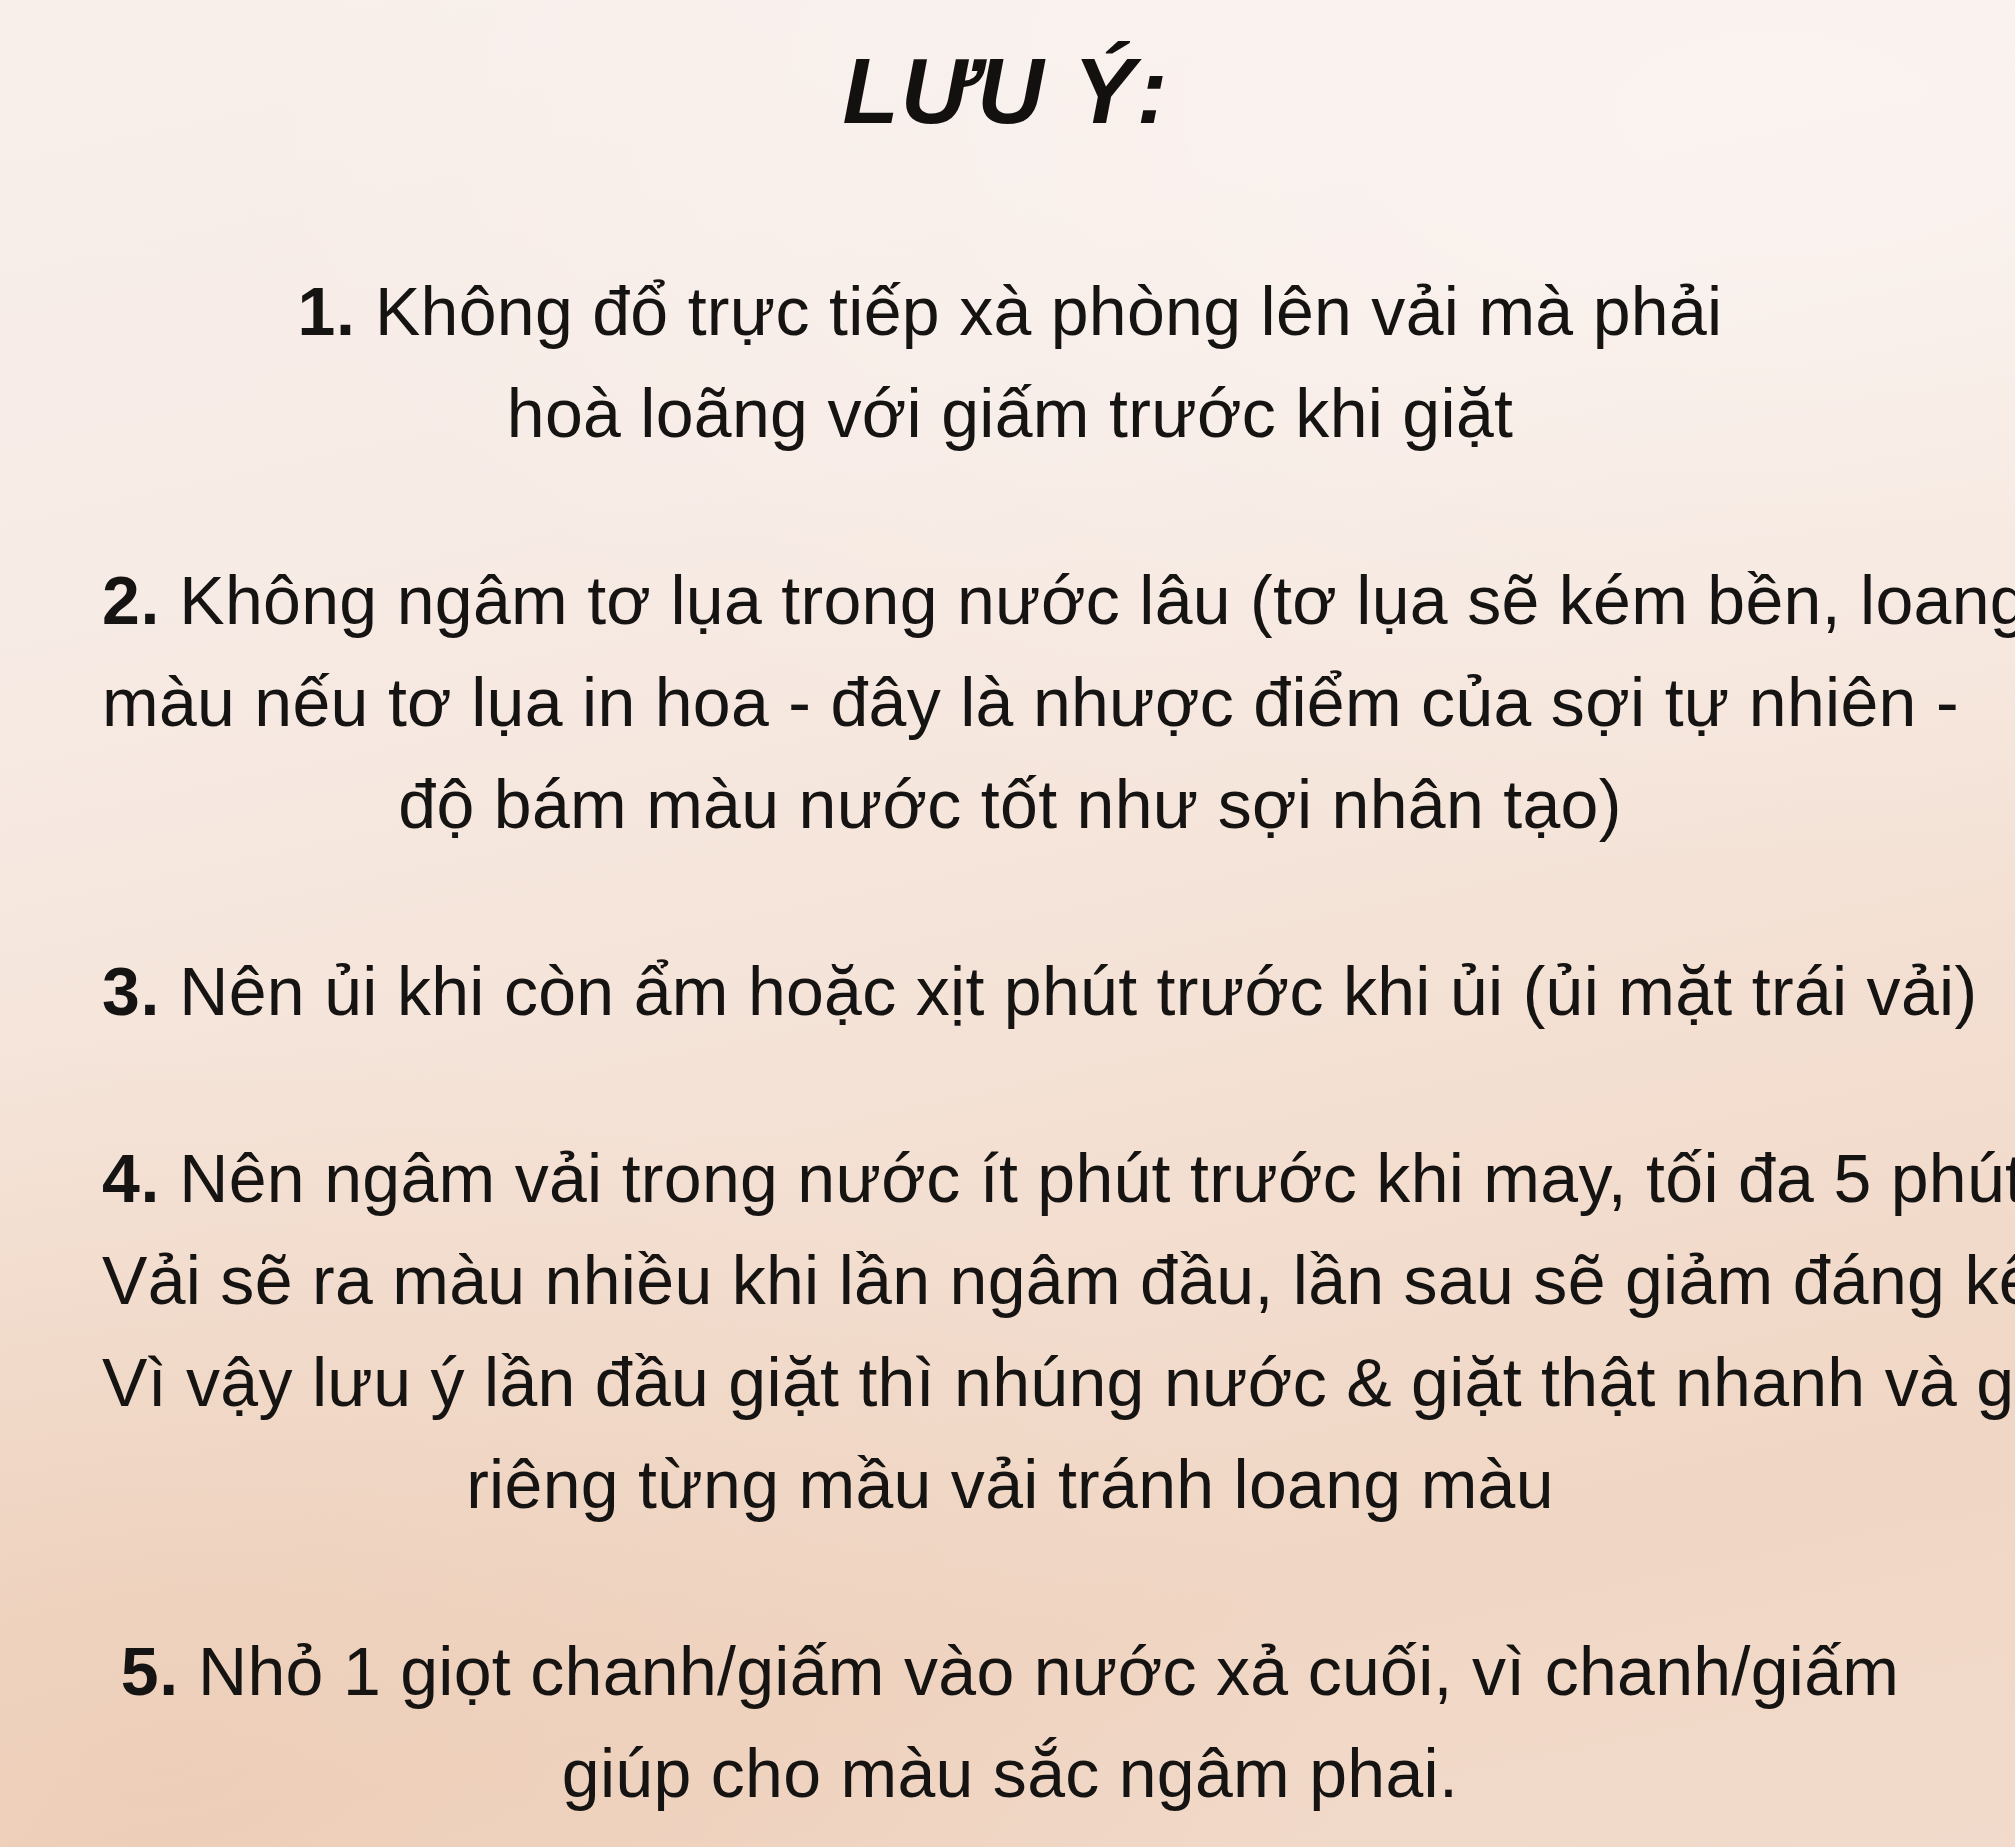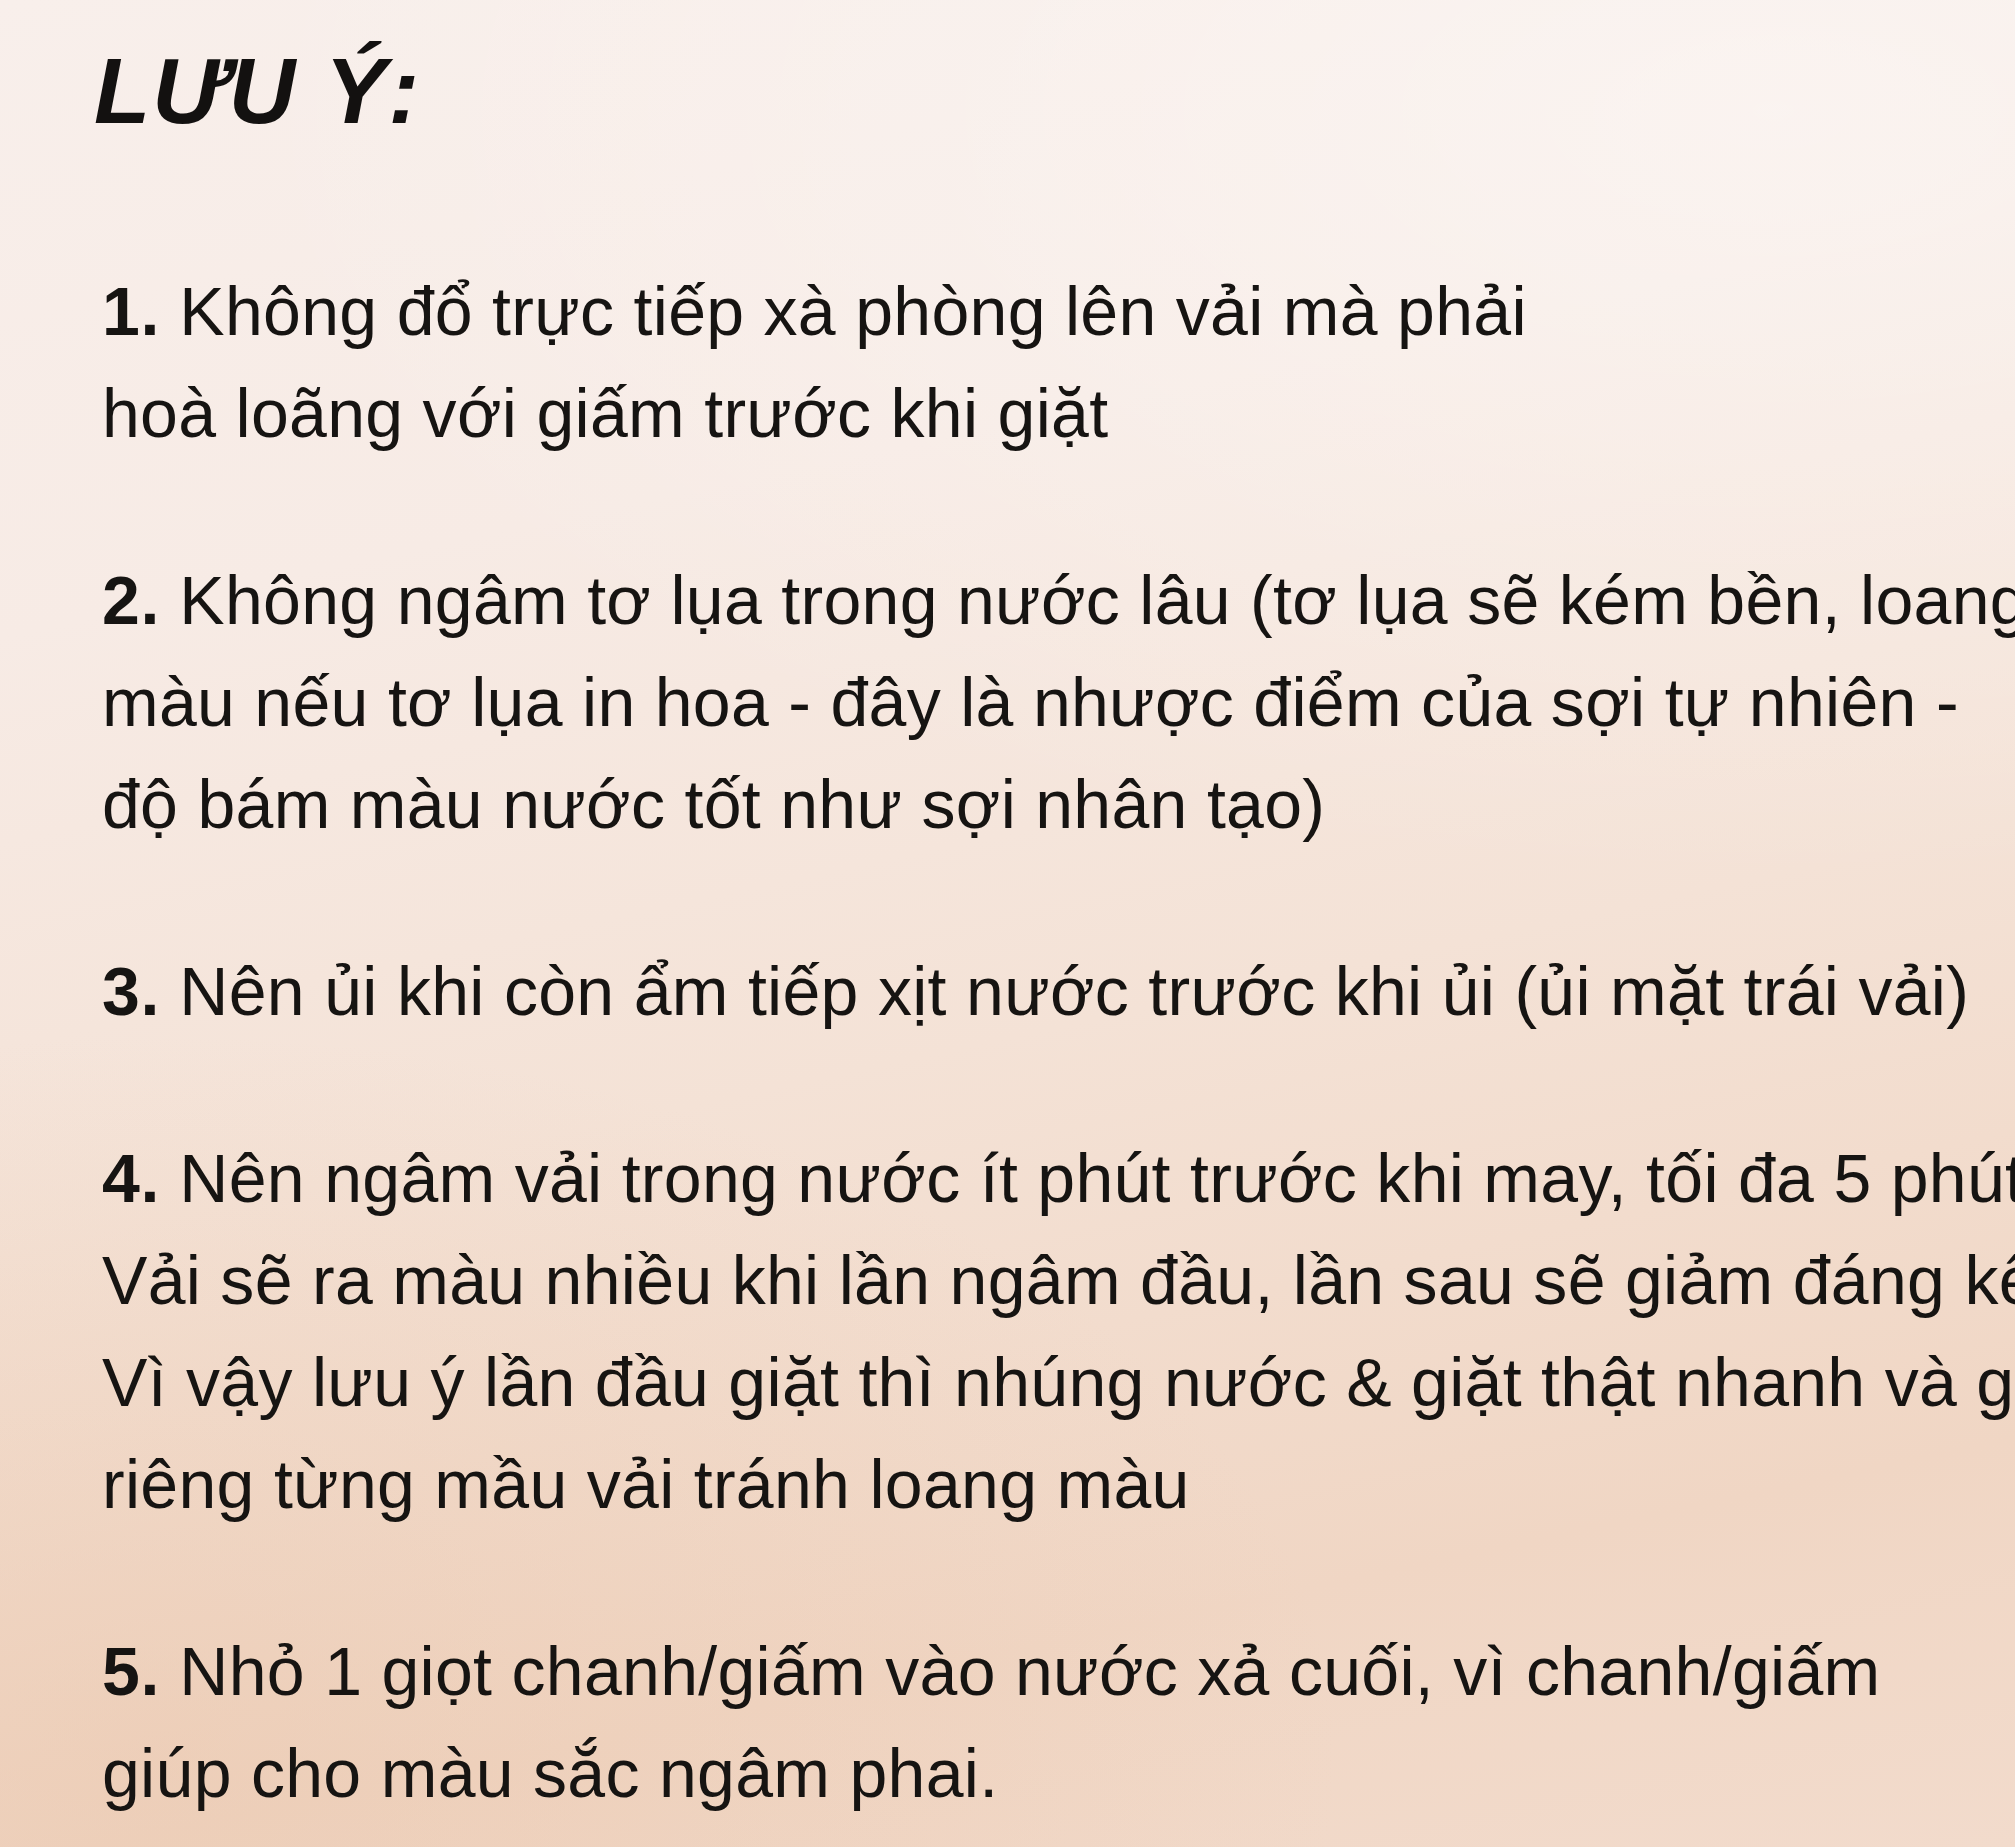--- a/index.html
+++ b/index.html
@@ -15,20 +15,21 @@
     background:
       radial-gradient(130% 70% at 88% 6%, rgba(255,255,255,0.40), rgba(255,255,255,0) 60%),
       radial-gradient(90% 60% at 8% 95%, rgba(233,196,169,0.45), rgba(233,196,169,0) 65%),
       linear-gradient(168deg, #f8efeb 0%, #f7ebe5 28%, #f4e2d6 55%, #f0d6c4 82%, #f2dbcc 100%);
   }
   .page {
     box-sizing: border-box;
     width: 100%;
     height: 100%;
     padding: 43px 97px 0 94px;
+    text-align: center;
   }
   h1.title {
     margin: 0 0 120px 0;
     font-size: 92px;
     line-height: 1.05;
     font-weight: 800;
     font-style: italic;
     letter-spacing: 2.1px;
     color: #131110;
   }
@@ -60,21 +61,21 @@
       <div class="note-item">
         <p class="line"><span class="num">1.</span> <span>Không đổ trực tiếp xà phòng lên vải mà phải</span></p>
         <p class="line"><span>hoà loãng với giấm trước khi giặt</span></p>
       </div>
       <div class="note-item">
         <p class="line"><span class="num">2.</span> <span>Không ngâm tơ lụa trong nước lâu (tơ lụa sẽ kém bền, loang</span></p>
         <p class="line"><span>màu nếu tơ lụa in hoa - đây là nhược điểm của sợi tự nhiên -</span></p>
         <p class="line"><span>độ bám màu nước tốt như sợi nhân tạo)</span></p>
       </div>
       <div class="note-item">
-        <p class="line"><span class="num">3.</span> <span>Nên ủi khi còn ẩm tiếp xịt nước trước khi ủi (ủi mặt trái vải)</span></p>
+        <p class="line"><span class="num">3.</span> <span>Nên ủi khi còn ẩm hoặc xịt phút trước khi ủi (ủi mặt trái vải)</span></p>
       </div>
       <div class="note-item">
         <p class="line"><span class="num">4.</span> <span>Nên ngâm vải trong nước ít phút trước khi may, tối đa 5 phút,</span></p>
         <p class="line"><span>Vải sẽ ra màu nhiều khi lần ngâm đầu, lần sau sẽ giảm đáng kể.</span></p>
         <p class="line"><span>Vì vậy lưu ý lần đầu giặt thì nhúng nước &amp; giặt thật nhanh và giặt</span></p>
         <p class="line"><span>riêng từng mầu vải tránh loang màu</span></p>
       </div>
       <div class="note-item">
         <p class="line"><span class="num">5.</span> <span>Nhỏ 1 giọt chanh/giấm vào nước xả cuối, vì chanh/giấm</span></p>
         <p class="line"><span>giúp cho màu sắc ngâm phai.</span></p>

